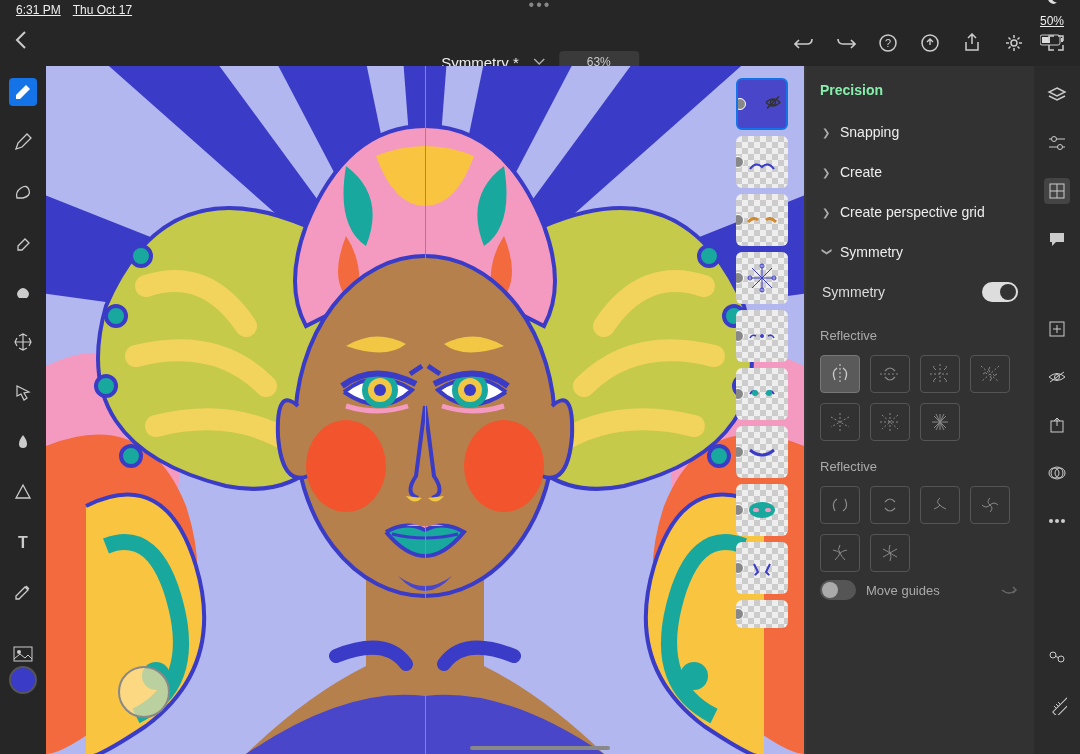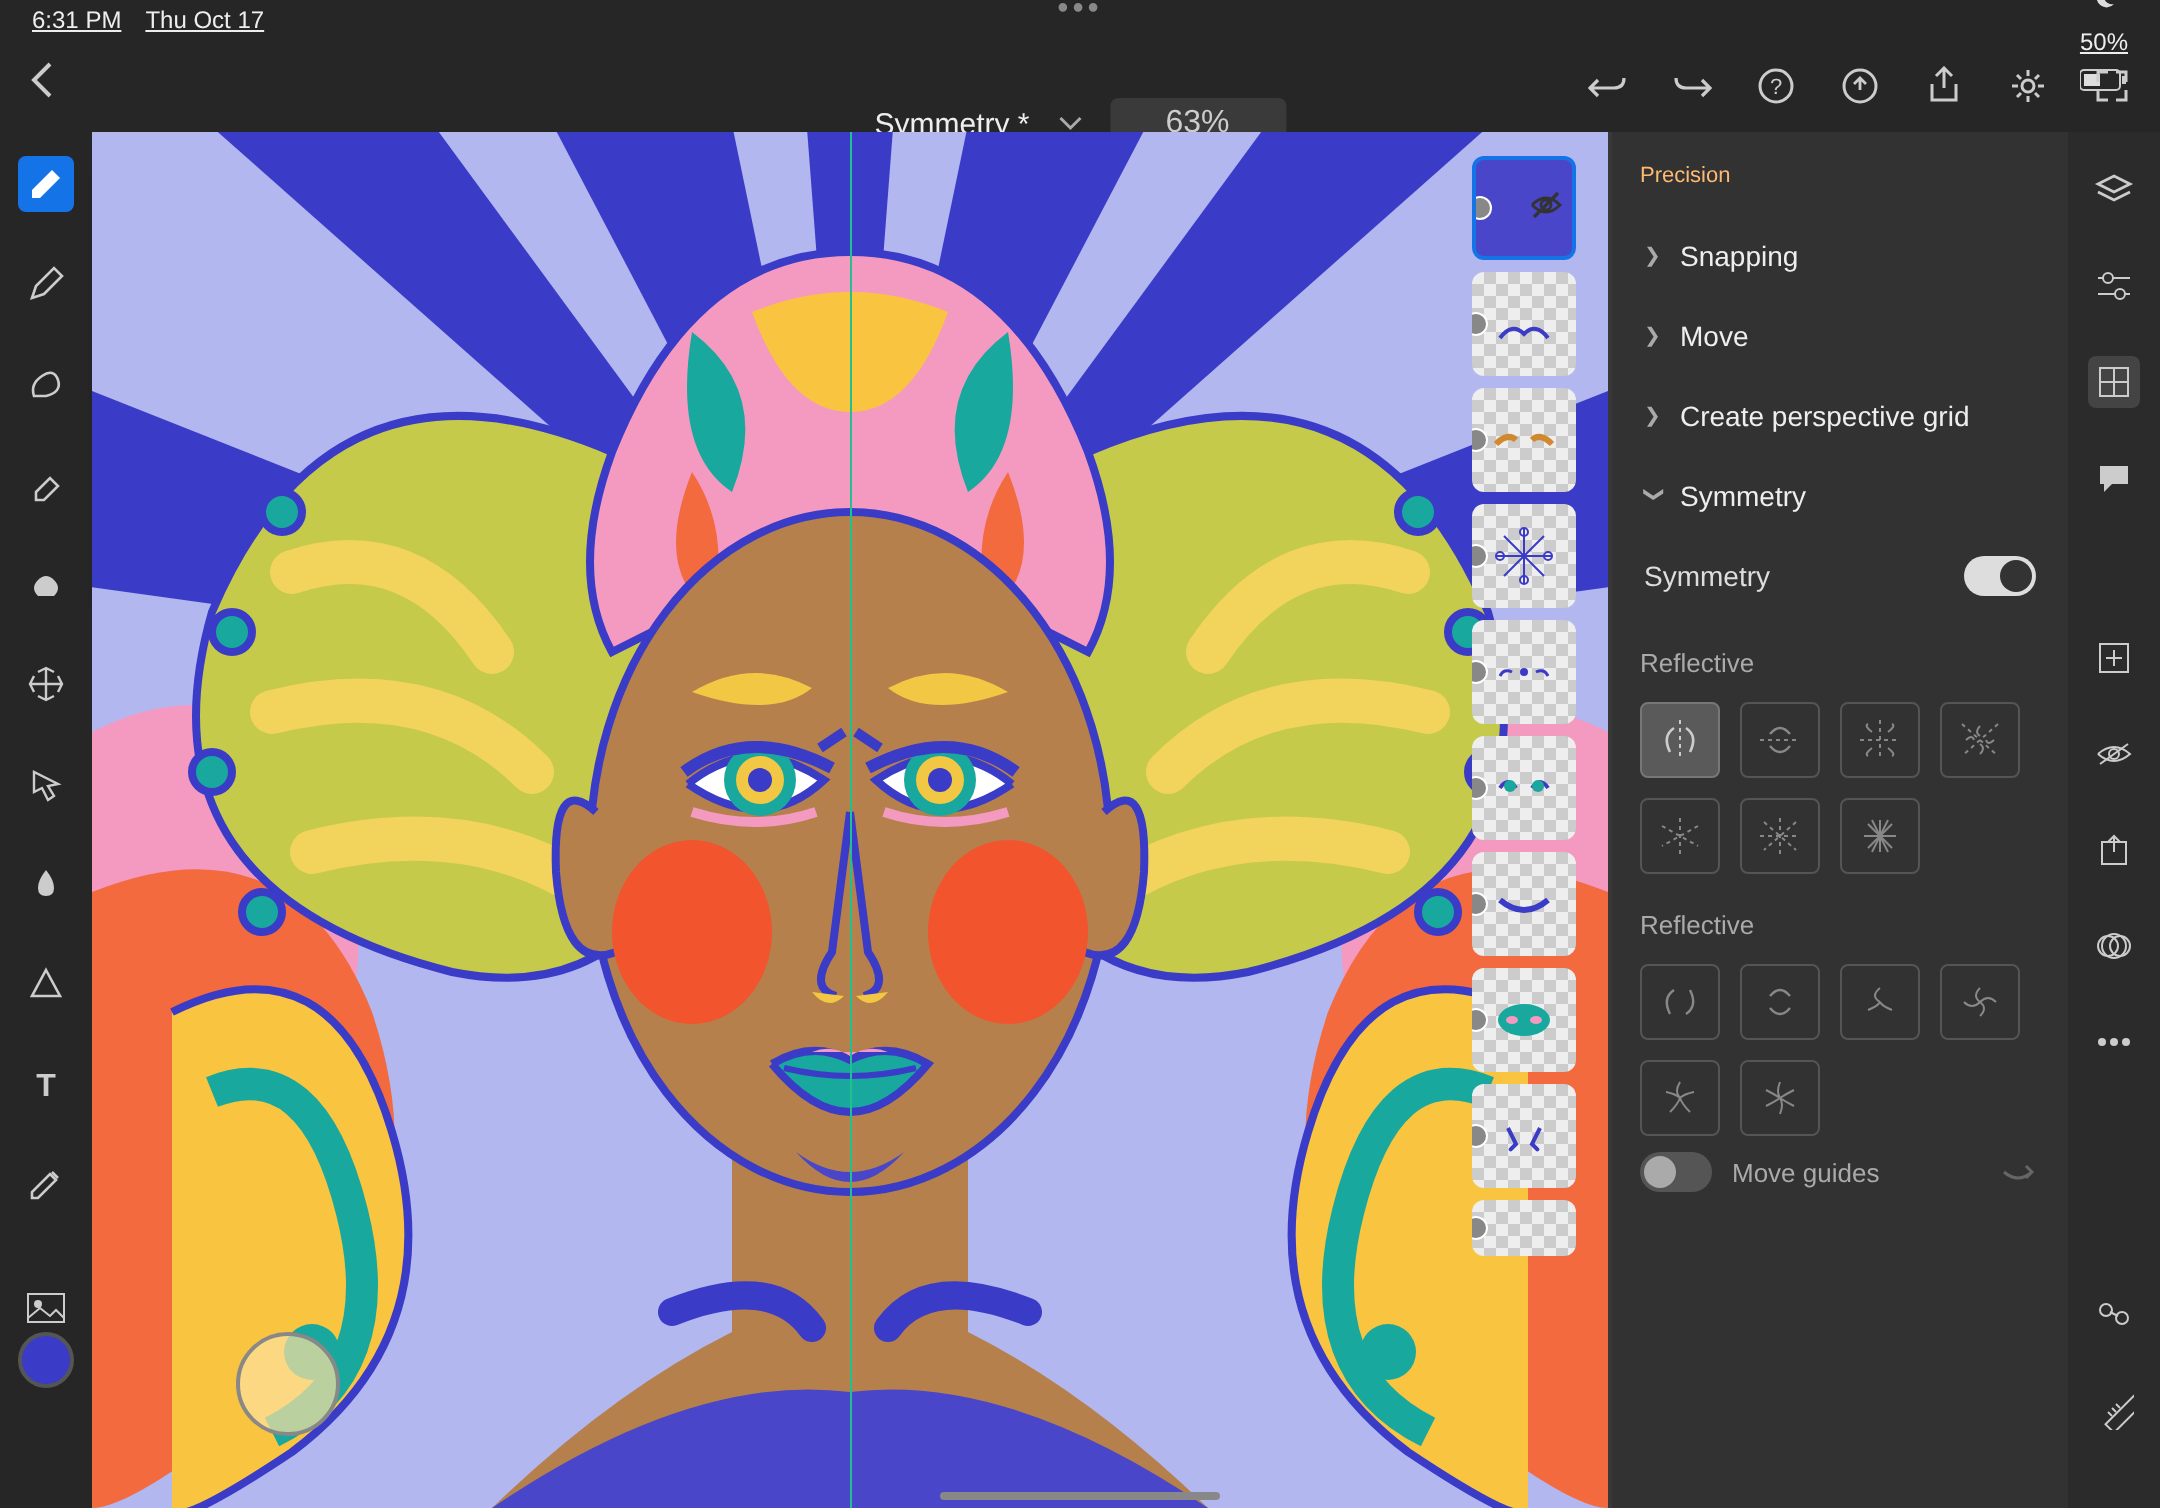--- a/index.html
+++ b/index.html
@@ -9,21 +9,21 @@
 .status-bar { height: 20px; display: flex; justify-content: space-between; align-items: center; padding: 0 16px; font-size: 12px; color: #eee; text-decoration: underline; }
 .status-left { display: flex; gap: 12px; }
 .status-right { display: flex; align-items: center; gap: 6px; flex-direction: column; }
 
 
 .header { height: 46px; display: flex; align-items: center; padding: 0 14px; gap: 8px; position: relative; }
 .hdr-back { color: #bbb; font-size: 22px; cursor: pointer; }
 .hdr-center { position: absolute; left: 50%; transform: translateX(-50%); display: flex; align-items: center; gap: 14px; margin-top: 38px; }
 .hdr-title { color: #eee; font-size: 15px; }
 .hdr-chev { color: #aaa; font-size: 12px; }
-.hdr-zoom { background: #3a3a3a; color: #ccc; padding: 4px 28px; border-radius: 4px; font-size: 16px; }
+.hdr-zoom { background: #3a3a3a; color: #ccc; padding: 4px 28px; border-radius: 4px; font-size: 12px; }
 .hdr-dots { position: absolute; left: 50%; transform: translateX(-50%); top: -4px; color: #888; font-size: 16px; letter-spacing: 2px; }
 .hdr-right { margin-left: auto; display: flex; align-items: center; gap: 22px; color: #ccc; }
 .hdr-icon { width: 20px; height: 20px; display: flex; align-items: center; justify-content: center; cursor: pointer; font-size: 18px; }
 
 
 .main { display: flex; height: 688px; }
 
 
 .left-bar { width: 46px; display: flex; flex-direction: column; align-items: center; padding-top: 12px; gap: 22px; position: relative; }
 .tool { width: 28px; height: 28px; display: flex; align-items: center; justify-content: center; cursor: pointer; color: #ccc; border-radius: 4px; }
@@ -47,21 +47,21 @@
 
 .layers { position: absolute; right: 12px; top: 12px; width: 58px; display: flex; flex-direction: column; gap: 6px; }
 .layer { width: 52px; height: 52px; background: #ddd; border-radius: 6px; position: relative; cursor: pointer; background-image: repeating-conic-gradient(#ccc 0% 25%, #eee 0% 50%); background-size: 12px 12px; overflow: hidden; }
 .layer.active { border: 2px solid #1473e6; }
 .layer-dot { position: absolute; left: -4px; top: 50%; transform: translateY(-50%); width: 12px; height: 12px; border-radius: 50%; background: #888; border: 1px solid #fff; }
 .layer-vis { position: absolute; right: 4px; top: 50%; transform: translateY(-50%); color: #333; font-size: 14px; }
 .layer-content { position: absolute; inset: 4px; display: flex; align-items: center; justify-content: center; }
 
 
 .right-panel { width: 228px; background: #323232; padding: 16px 14px; display: flex; flex-direction: column; gap: 4px; }
-.panel-title { font-size: 11px; font-weight: 400; color: #fdba74; margin-bottom: 12px; }
+.panel-title { font-size: 14px; font-weight: 700; color: #86efac; margin-bottom: 12px; }
 .accordion { display: flex; align-items: center; gap: 8px; padding: 10px 2px; cursor: pointer; color: #eee; font-size: 14px; }
 .acc-chev { font-size: 10px; color: #aaa; width: 10px; }
 
 .sym-row { display: flex; align-items: center; justify-content: space-between; padding: 8px 2px; color: #ddd; font-size: 14px; }
 .toggle { width: 36px; height: 20px; border-radius: 10px; background: #ddd; position: relative; cursor: pointer; }
 .toggle::after { content: ''; position: absolute; right: 2px; top: 2px; width: 16px; height: 16px; border-radius: 50%; background: #333; }
 .toggle.off { background: #555; }
 .toggle.off::after { left: 2px; right: auto; background: #aaa; }
 
 .sub-label { font-size: 13px; color: #aaa; margin-top: 14px; margin-bottom: 8px; }
@@ -447,21 +447,21 @@
 
   <div class="right-panel">
     <div class="panel-title">Precision</div>
 
     <div class="accordion">
       <span class="acc-chev">❯</span>
       <span>Snapping</span>
     </div>
     <div class="accordion">
       <span class="acc-chev">❯</span>
-      <span>Move</span>
+      <span>Create</span>
     </div>
     <div class="accordion">
       <span class="acc-chev">❯</span>
       <span>Create perspective grid</span>
     </div>
     <div class="accordion">
       <span class="acc-chev" style="transform:rotate(90deg)">❯</span>
       <span>Symmetry</span>
     </div>
 

